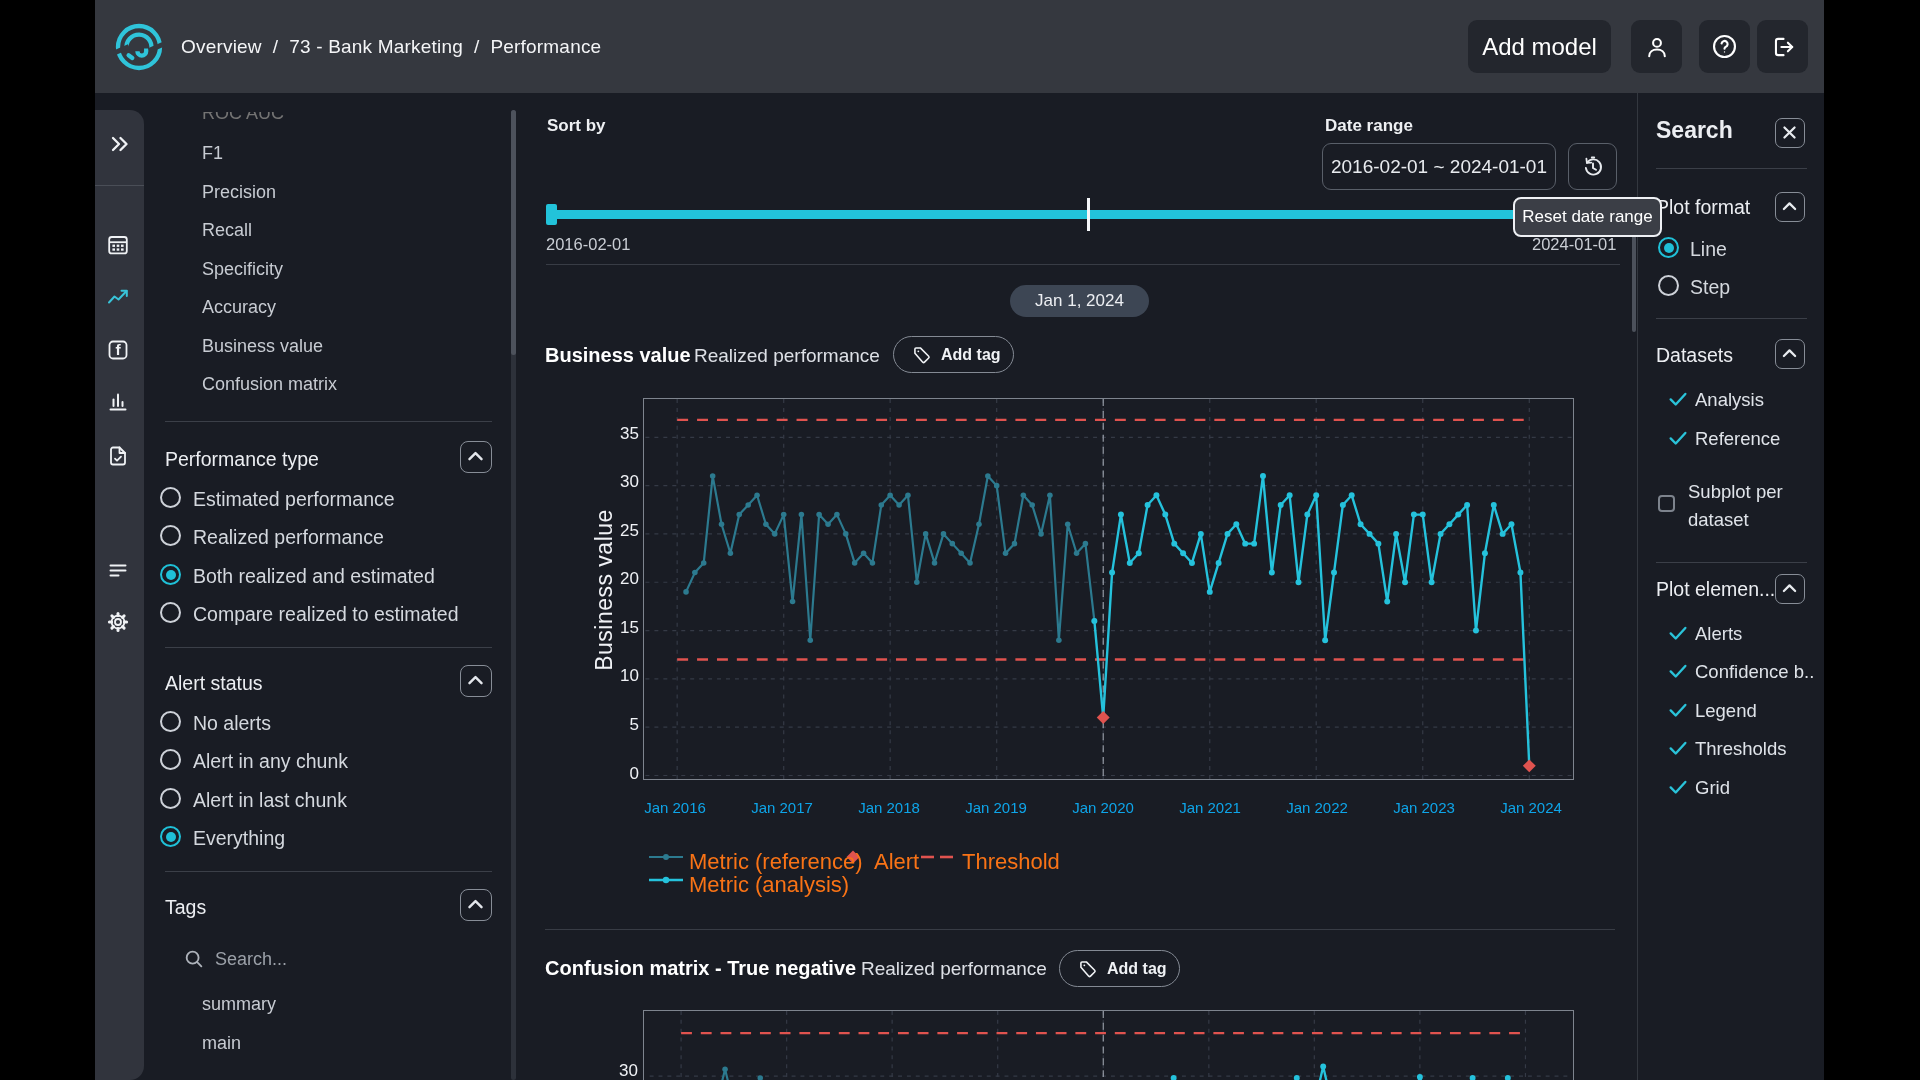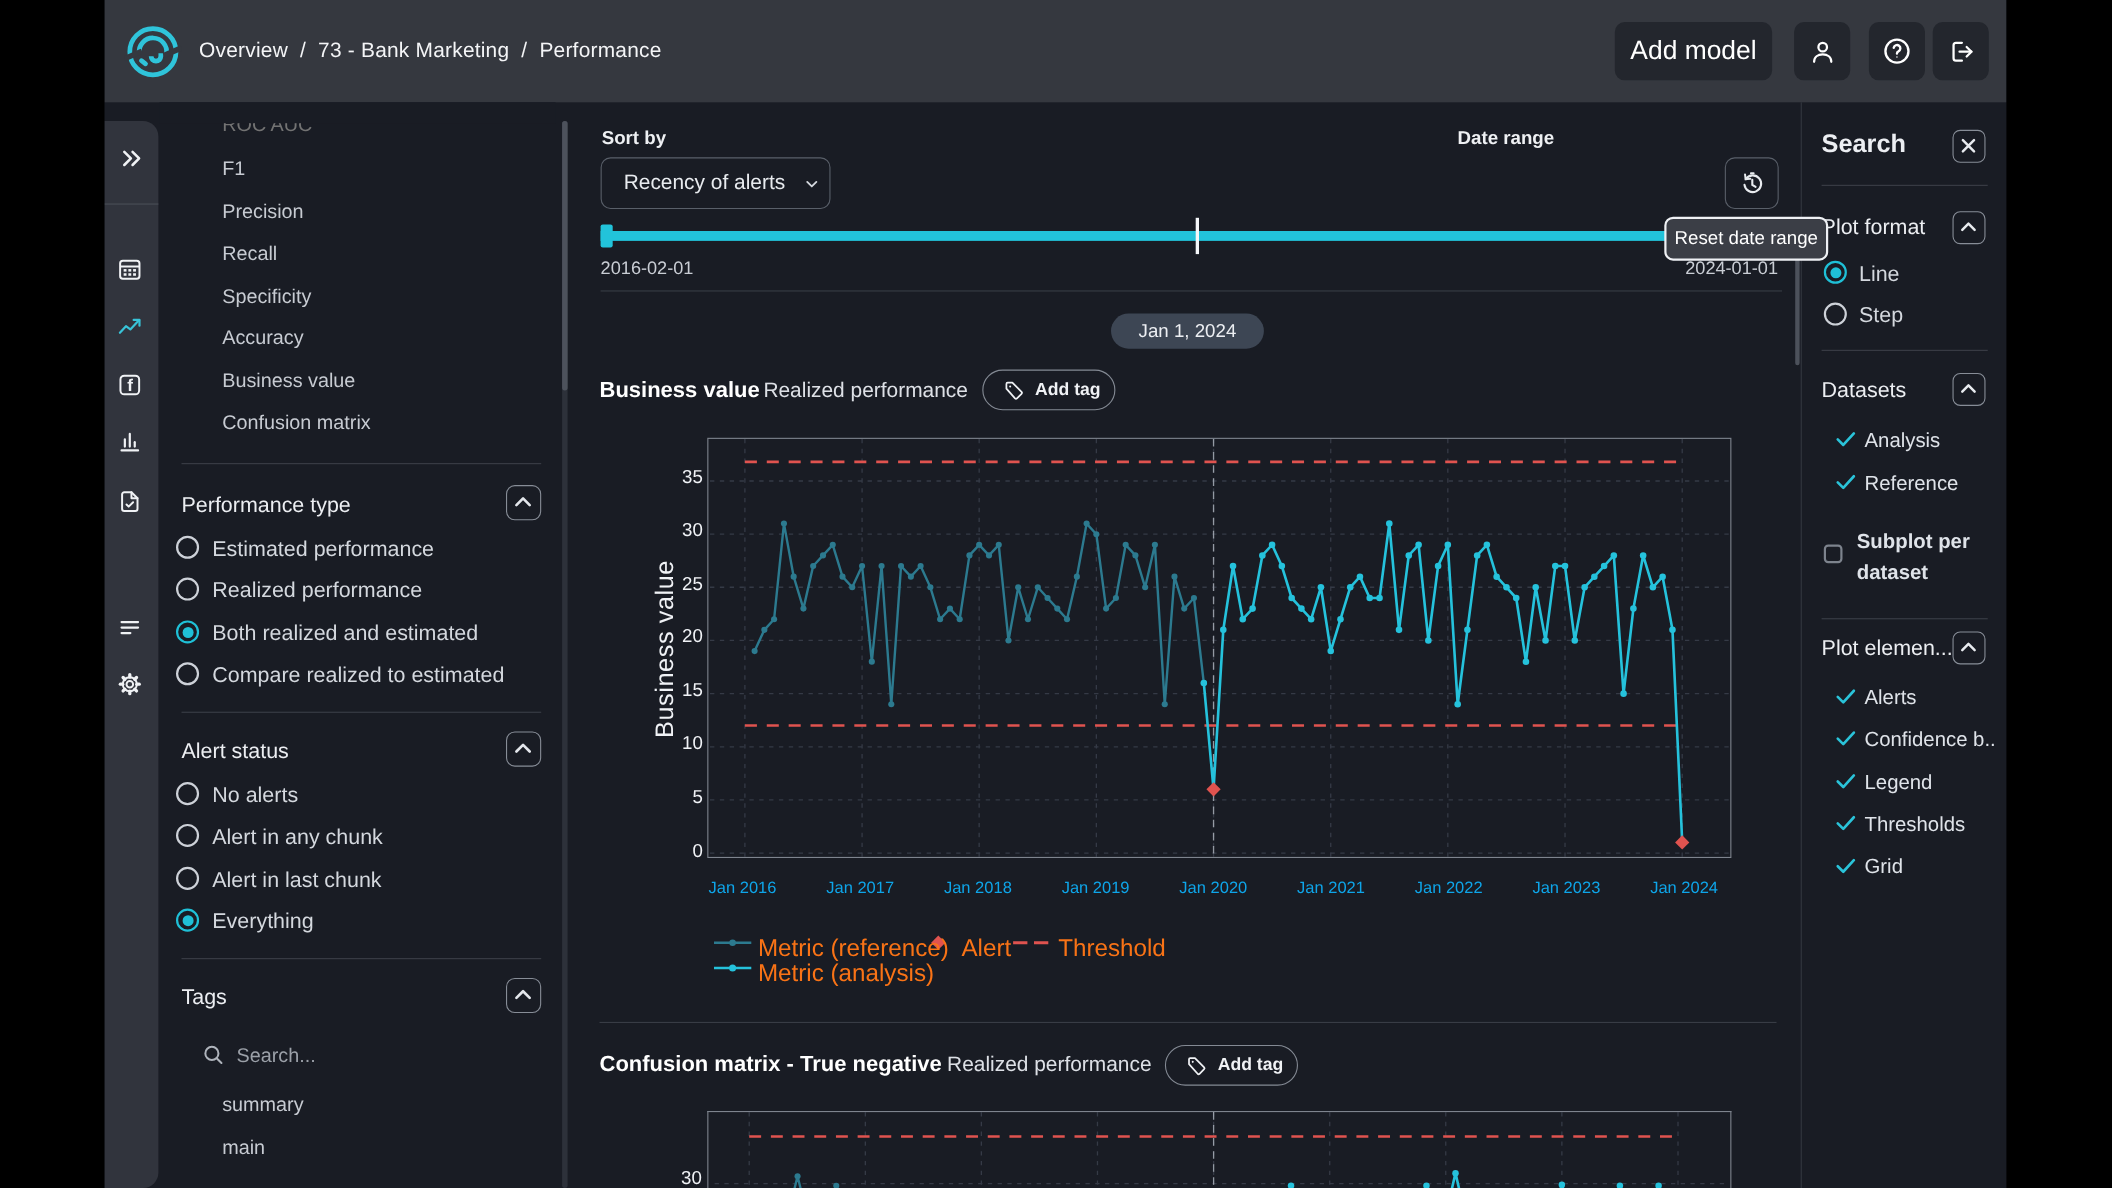--- a/index.html
+++ b/index.html
@@ -196,26 +196,22 @@
     <circle cx="10.5" cy="10.5" r="6.5"></circle>
       <path d="M15.5 15.5 L20 20"></path>
   </svg>
   <div class="abs" style="left:120px; top:949px; font-size:18px; color:#9ba0a8;">Search...</div>
   <div class="fitem" style="top:994px;">summary</div>
   <div class="fitem" style="top:1033px;">main</div>
   <div class="abs" style="left:416px; top:110px; width:5px; height:970px; background:#2d313a; border-radius:3px;"></div>
   <div class="abs" style="left:416px; top:110px; width:5px; height:245px; background:#4d525c; border-radius:3px;"></div>
 
   <div class="label-b" style="left:452px; top:116px;">Sort by</div>
-  <div class="inputbox" style="left:451px; top:143px; width:209px; height:47px; padding-left:20px;">Recency of alerts
-    <svg style="margin-left:14px" width="20" height="20" viewBox="0 0 24 24" fill="none" stroke="#d4d8de" stroke-width="2" stroke-linecap="round" stroke-linejoin="round">
-        <path d="M7 10 l5 5 5 -5"></path>
-      </svg>
-  </div>
   <div class="label-b" style="left:1230px; top:116px;">Date range</div>
+  <div class="inputbox" style="left:1227px; top:143px; width:234px; height:47px; justify-content:center;">2016-02-01 ~ 2024-01-01</div>
   <div class="inputbox" style="left:1473px; top:143px; width:49px; height:47px; justify-content:center;">
     <svg width="24" height="24" viewBox="0 0 24 24" fill="none" stroke="#e8ebef" stroke-width="1.9" stroke-linecap="round">
       <path d="M4.9 13 a7.6 7.6 0 1 0 1.2 -5.2"></path>
       <path d="M5.4 3.6 L5.9 7.9 L10.2 7.6" stroke-width="1.8"></path>
       <path d="M12 8.5 V13 l3 1.8"></path>
       <path d="M10.8 2.5 h2.4"></path>
     </svg>
   </div>
 
   <div class="abs" style="left:451px; top:209.5px; width:1071px; height:9px; background:#22c3da;"></div>
@@ -457,21 +453,21 @@
   </div>
   <svg class="abs" style="left:1572px; top:388px;" width="22" height="22" viewBox="0 0 24 24" fill="none" stroke="#2ac3d9" stroke-width="2.6" stroke-linecap="round" stroke-linejoin="round">
       <path d="M4 12.5 l5.5 5.5 L20 6.5"></path>
     </svg>
   <div class="check-lbl" style="left:1600px; top:389px;">Analysis</div>
   <svg class="abs" style="left:1572px; top:427px;" width="22" height="22" viewBox="0 0 24 24" fill="none" stroke="#2ac3d9" stroke-width="2.6" stroke-linecap="round" stroke-linejoin="round">
       <path d="M4 12.5 l5.5 5.5 L20 6.5"></path>
     </svg>
   <div class="check-lbl" style="left:1600px; top:428px;">Reference</div>
   <div class="abs" style="left:1563px; top:495px; width:17px; height:17px; border:2px solid #7d838d; border-radius:4px;"></div>
-  <div class="check-lbl" style="left:1593px; top:478px; width:120px; line-height:28px;font-weight:bold;">Subplot per dataset</div>
+  <div class="check-lbl" style="left:1593px; top:478px; width:120px; line-height:28px;">Subplot per dataset</div>
   <div class="abs" style="left:1561px; top:562px; width:151px; height:1px; background:#3b3f48;"></div>
   <div class="rp-t" style="left:1561px; top:578px; font-size:19.5px;">Plot elemen...</div>
   <div class="colbtn" style="left:1680px; top:574px; width:30px; height:30px; border-radius:7px;">
     <svg width="27" height="27" viewBox="0 0 24 24" fill="none" stroke="#e8ebef" stroke-width="2" stroke-linecap="round" stroke-linejoin="round">
         <path d="M7 14.2 l5 -5 5 5"></path>
       </svg>
   </div>
   <svg class="abs" style="left:1572px; top:622px;" width="22" height="22" viewBox="0 0 24 24" fill="none" stroke="#2ac3d9" stroke-width="2.6" stroke-linecap="round" stroke-linejoin="round">
       <path d="M4 12.5 l5.5 5.5 L20 6.5"></path>
     </svg>

